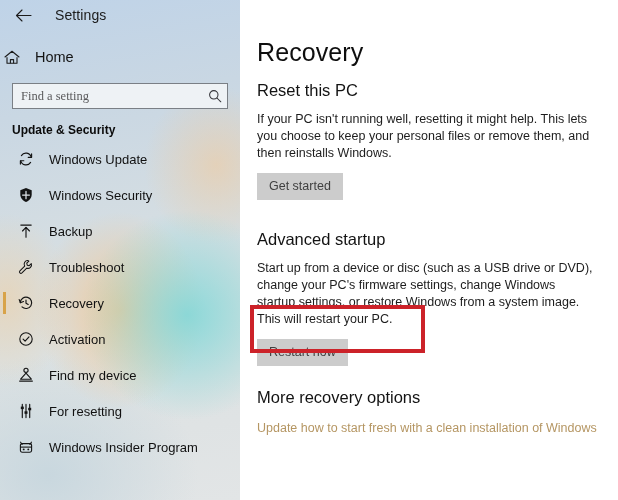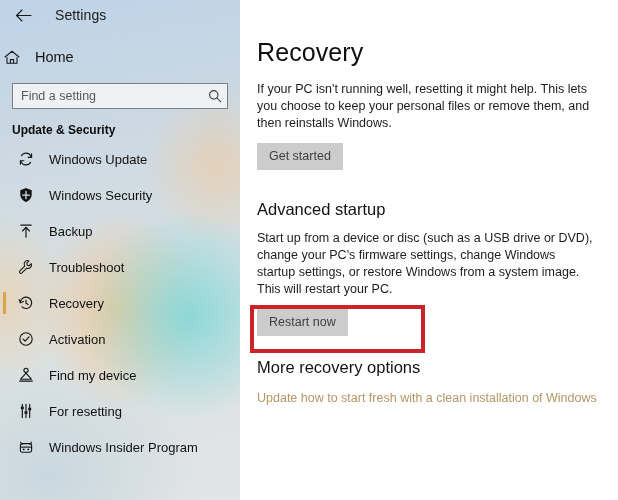--- a/index.html
+++ b/index.html
@@ -83,21 +83,21 @@
     border: 1px solid #7a7f85;
     display: flex;
     align-items: center;
     box-sizing: border-box;
   }
   .search-input {
     flex: 1;
     border: none;
     outline: none;
     background: transparent;
-    font-family: Liberation Sans, sans-serif;
+    font-family: Liberation Serif, serif;
     font-size: 12.5px;
     color: #3a3a3a;
     padding: 0 8px;
     height: 100%;
   }
   .search-input::placeholder { color: #59595b; opacity: 1; }
   .search-icon {
     width: 24px;
     display: flex;
     align-items: center;
@@ -348,20 +348,21 @@
       </li>
 
     </ul>
   </div>
 
   <div class="content">
 
     <h1 class="page-title">Recovery</h1>
 
     <div>
+      <h2 class="section-title">Reset this PC</h2>
       <p class="section-body">If your PC isn't running well, resetting it might help. This lets you choose to keep your personal files or remove them, and then reinstalls Windows.</p>
       <button class="win-button">Get started</button>
     </div>
 
     <div class="spacer-lg"></div>
 
     <div id="restart-group">
       <h2 class="section-title">Advanced startup</h2>
       <p class="section-body">Start up from a device or disc (such as a USB drive or DVD), change your PC's firmware settings, change Windows startup settings, or restore Windows from a system image. This will restart your PC.</p>
       <button class="win-button">Restart now</button>

